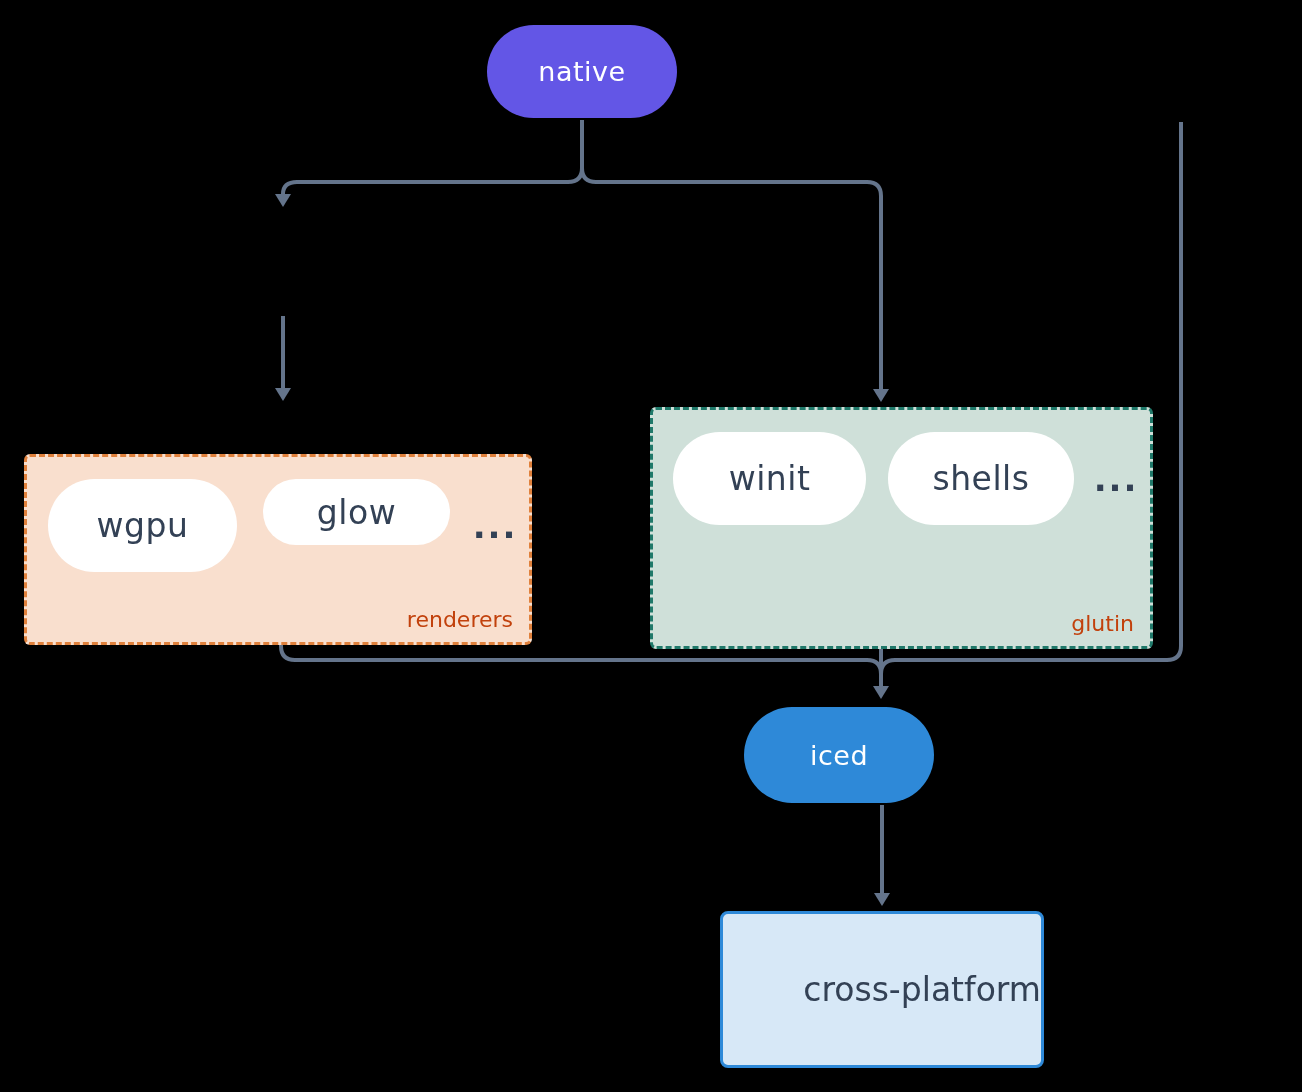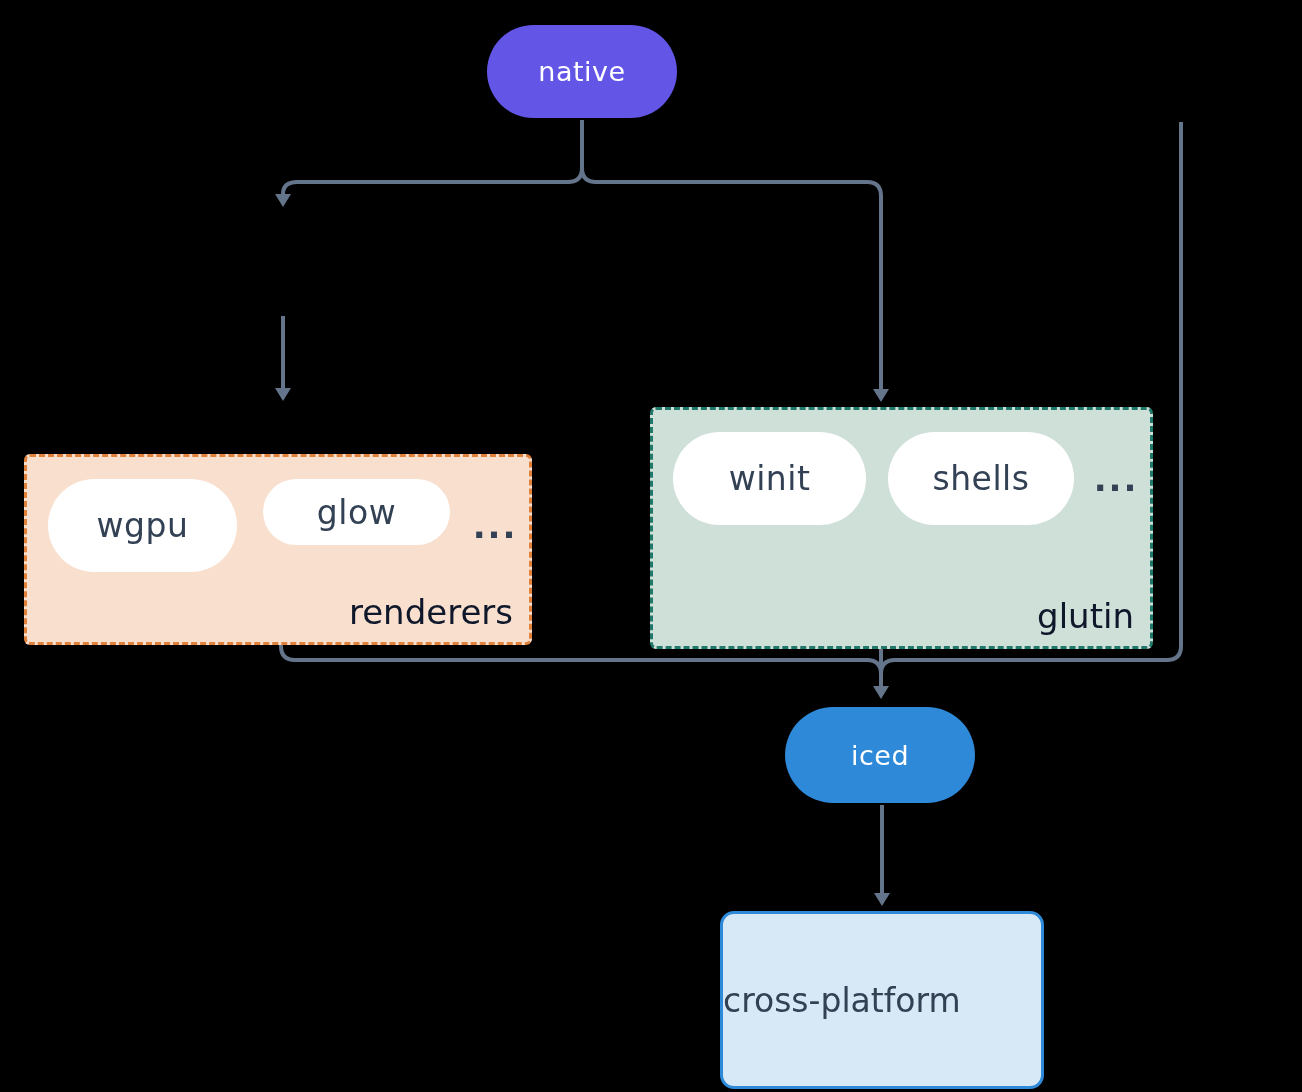--- a/index.html
+++ b/index.html
@@ -51,49 +51,49 @@
     border: 3px dashed #e0813c;
   }
   .group-box.shells {
     background: #cfe0d9;
     border: 3px dashed #20796a;
   }
   .group-label {
     position: absolute;
     right: 16px;
     bottom: 10px;
-    font-size: 34px;
-    color: #0f172a;
+    font-size: 22px;
+    color: #c2410c;
     font-weight: 500;
   }
   .ellipsis {
     position: absolute;
     top: 22px;
     height: 93px;
     display: flex;
     align-items: center;
     justify-content: center;
     font-size: 34px;
     font-weight: bold;
     color: #334155;
     letter-spacing: 2px;
   }
   .app-box {
     position: absolute;
     left: 720px;
     top: 911px;
     width: 324px;
-    height: 178px;
+    height: 157px;
     box-sizing: border-box;
     background: #d7e8f7;
     border: 3px solid #2e89d8;
-    border-radius: 14px;
+    border-radius: 8px;
     display: flex;
     flex-direction: column;
-    align-items: flex-start;
+    align-items: flex-end;
     justify-content: center;
     gap: 10px;
     color: #334155;
     font-size: 33px;
     font-weight: 500;
   }
 </style>
 </head>
 <body>
 
@@ -139,21 +139,21 @@
     <div class="pill white" style="left:20px; top:22px; width:193px; height:93px;">
       <span>winit</span>
     </div>
     <div class="pill white" style="left:235px; top:22px; width:186px; height:93px;">
       <span>shells</span>
     </div>
     <div class="ellipsis" style="left:433px; width:60px;">...</div>
     <div class="group-label">glutin</div>
   </div>
 
-  <div class="pill blue" style="left:785px; top:707px; width:190px; height:96px;justify-content:center;">
+  <div class="pill blue" style="left:744px; top:707px; width:190px; height:96px;justify-content:center;">
     <span>iced</span>
   </div>
 
   <div class="app-box">
     <span>cross-platform</span>
   </div>
 
 </div>
 
 </body></html>

